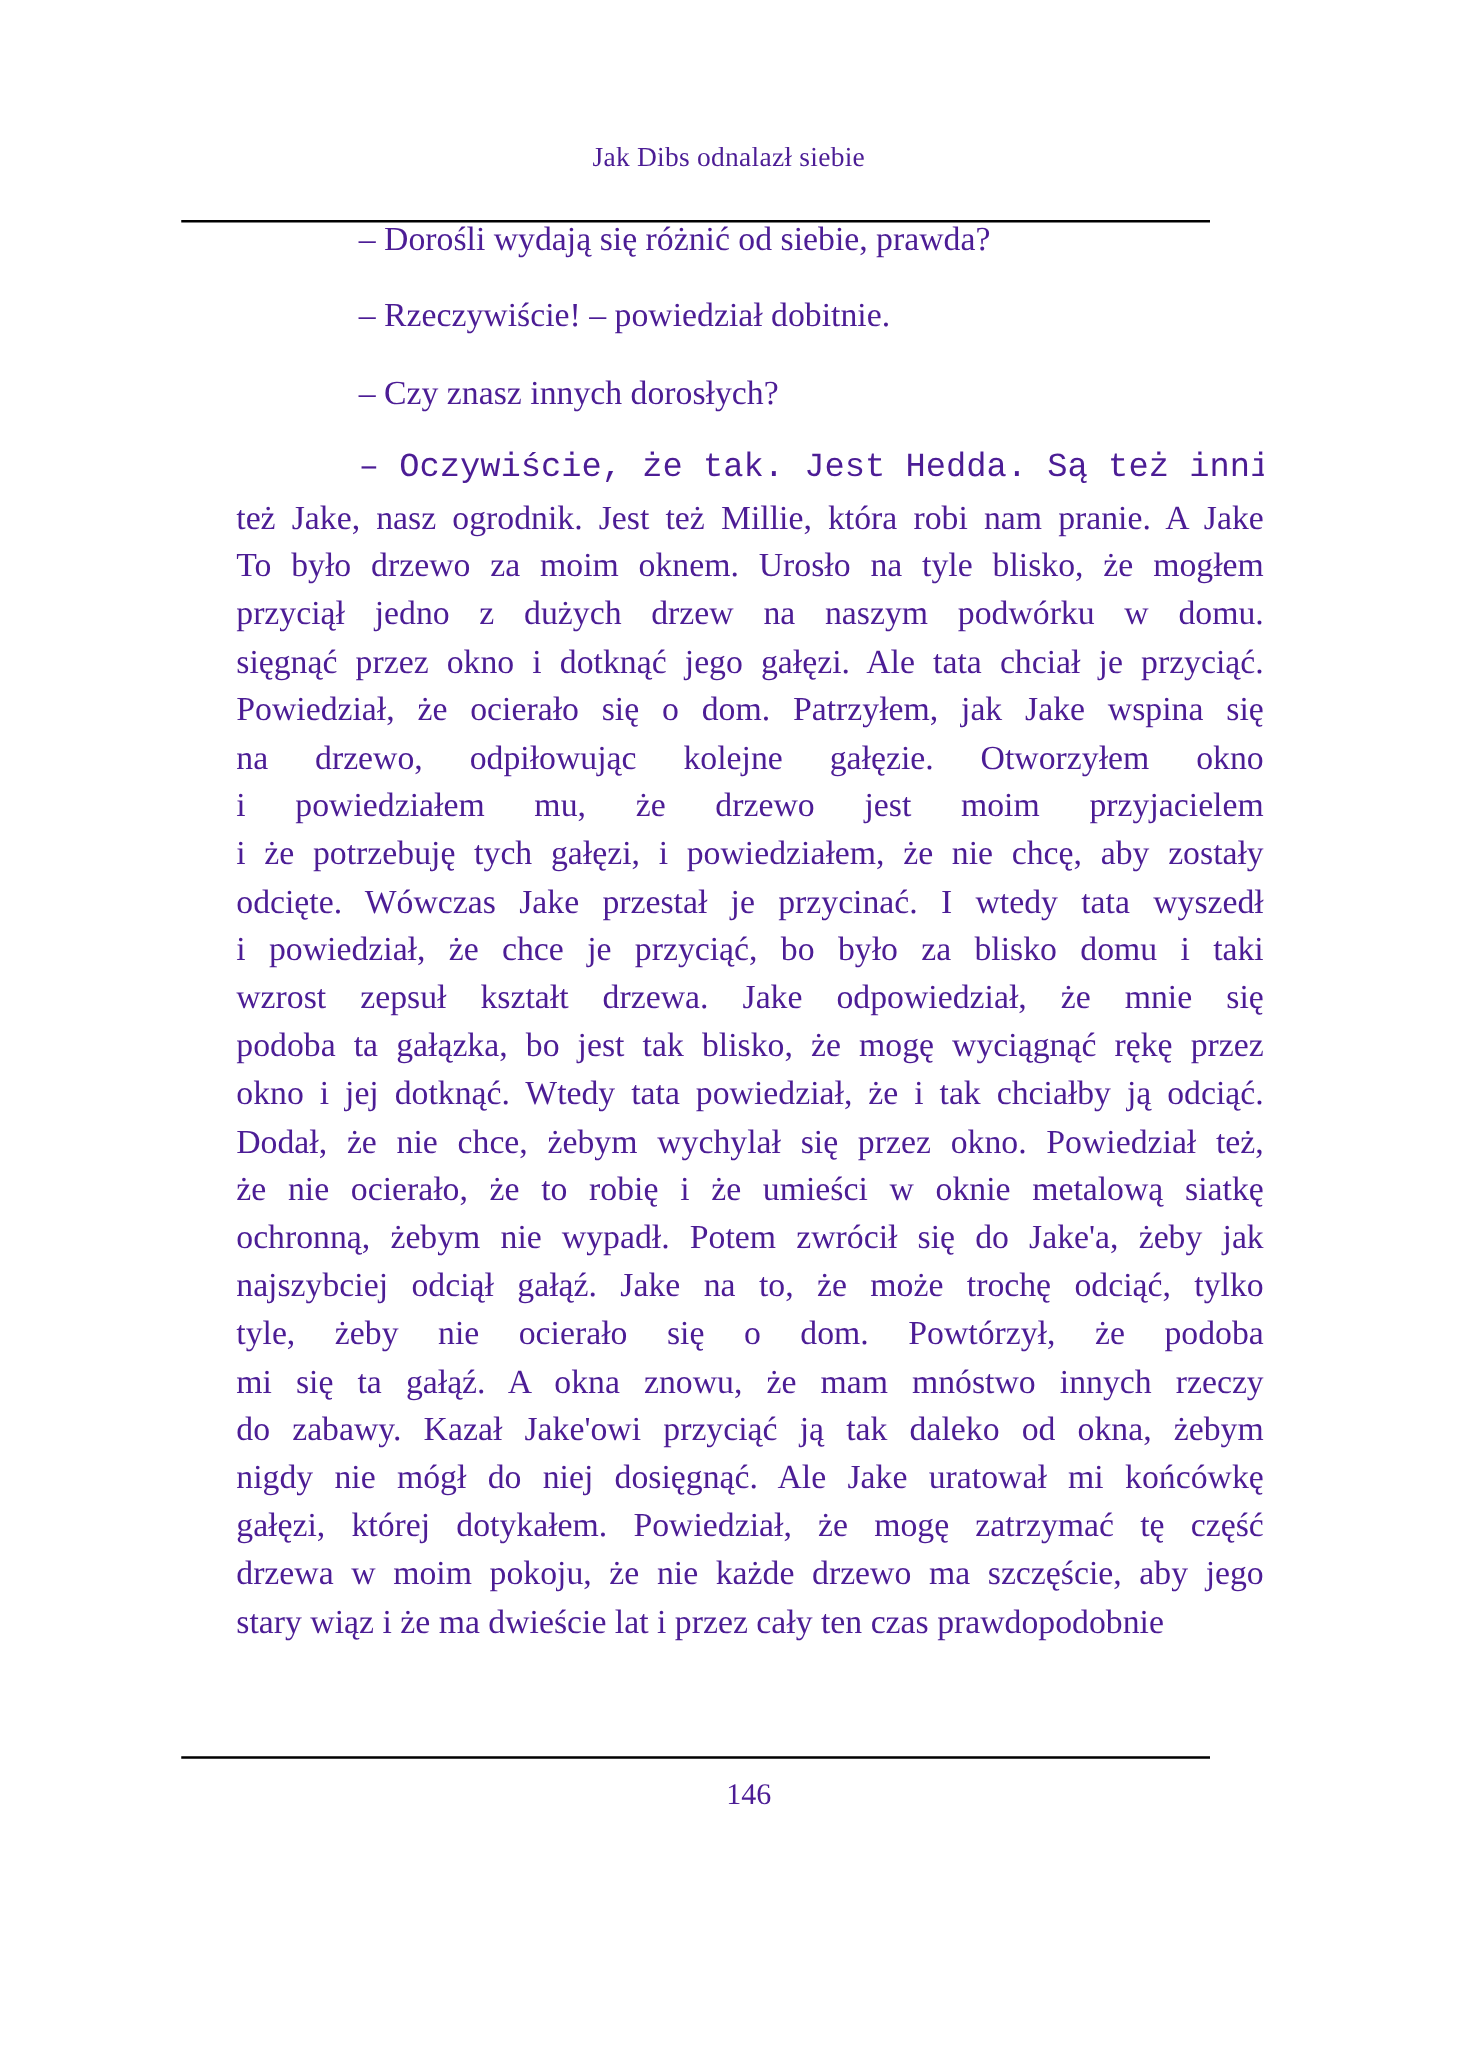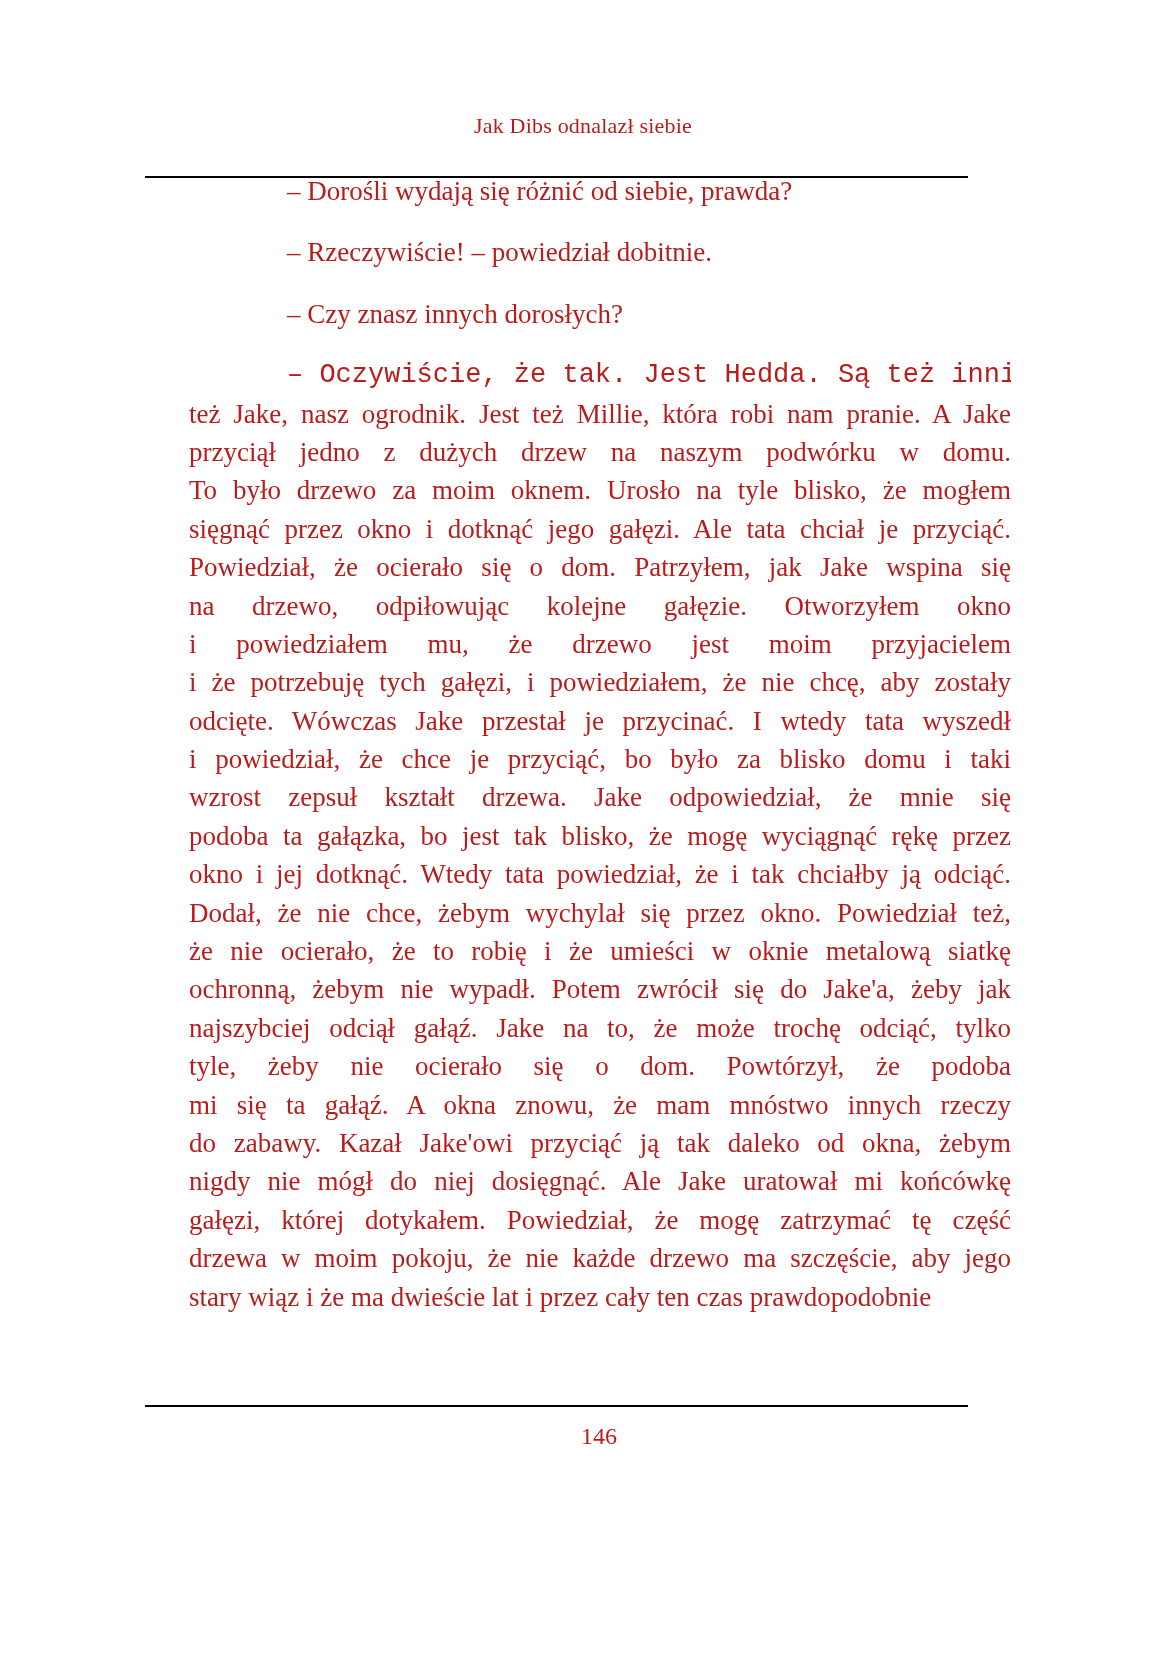--- a/index.html
+++ b/index.html
@@ -1,17 +1,17 @@
 <!DOCTYPE html>
 <html><head>
 <meta charset="utf-8">
 <style>
   html, body { margin: 0; padding: 0; background: #ffffff; }
   body { width: 1166px; height: 1654px; position: relative; overflow: hidden; }
-  .page { position: absolute; left: 0; top: 0; width: 1166px; height: 1654px; background: #ffffff; color: #b91c1c; font-family: "Liberation Serif", "DejaVu Serif", serif; }
+  .page { position: absolute; left: 0; top: 0; width: 1166px; height: 1654px; background: #ffffff; color: #4c1d95; font-family: "Liberation Serif", "DejaVu Serif", serif; }
   .running-head { position: absolute; top: 113px; left: 0; width: 1166px; text-align: center; font-size: 22px; letter-spacing: 0.2px; }
   .rule { position: absolute; left: 145px; width: 823px; height: 2px; background: #000; }
   .rule.top { top: 176px; }
   .rule.bottom { top: 1405px; }
   .body-text { position: absolute; left: 145px; top: 166px; width: 822px; font-size: 27px; line-height: 38.4px; margin-left: 44px; }
   .line { display: block; height: 38.4px; white-space: nowrap; text-align: justify; text-align-last: justify; overflow: hidden; }
   .line.last { text-align-last: left; }
   .dialogue { display: block; height: 38.4px; white-space: nowrap; padding-left: 98px; }
   .gap { display: block; height: 23px; }
   .folio { position: absolute; top: 1423px; left: 16px; width: 1166px; text-align: center; font-size: 24px; }
@@ -27,22 +27,22 @@
     <span class="gap" style="height:6px"></span>
     <span class="dialogue">– Dorośli wydają się różnić od siebie, prawda?</span>
     <span class="gap"></span>
     <span class="dialogue">– Rzeczywiście! – powiedział dobitnie.</span>
     <span class="gap"></span>
     <span class="dialogue">– Czy znasz innych dorosłych?</span>
     <span class="gap"></span>
     <div id="para">
         <span class="line" style="padding-left: 98px; font-family: Liberation Mono, monospace;">– Oczywiście, że tak. Jest Hedda. Są też inni w szkole. Jest</span>
         <span class="line">też Jake, nasz ogrodnik. Jest też Millie, która robi nam pranie. A Jake</span>
+        <span class="line">To było drzewo za moim oknem. Urosło na tyle blisko, że mogłem</span>
         <span class="line">przyciął jedno z dużych drzew na naszym podwórku w domu.</span>
-        <span class="line">To było drzewo za moim oknem. Urosło na tyle blisko, że mogłem</span>
         <span class="line">sięgnąć przez okno i dotknąć jego gałęzi. Ale tata chciał je przyciąć.</span>
         <span class="line">Powiedział, że ocierało się o dom. Patrzyłem, jak Jake wspina się</span>
         <span class="line">na drzewo, odpiłowując kolejne gałęzie. Otworzyłem okno</span>
         <span class="line">i powiedziałem mu, że drzewo jest moim przyjacielem</span>
         <span class="line">i że potrzebuję tych gałęzi, i powiedziałem, że nie chcę, aby zostały</span>
         <span class="line">odcięte. Wówczas Jake przestał je przycinać. I wtedy tata wyszedł</span>
         <span class="line">i powiedział, że chce je przyciąć, bo było za blisko domu i taki</span>
         <span class="line">wzrost zepsuł kształt drzewa. Jake odpowiedział, że mnie się</span>
         <span class="line">podoba ta gałązka, bo jest tak blisko, że mogę wyciągnąć rękę przez</span>
         <span class="line">okno i jej dotknąć. Wtedy tata powiedział, że i tak chciałby ją odciąć.</span>

